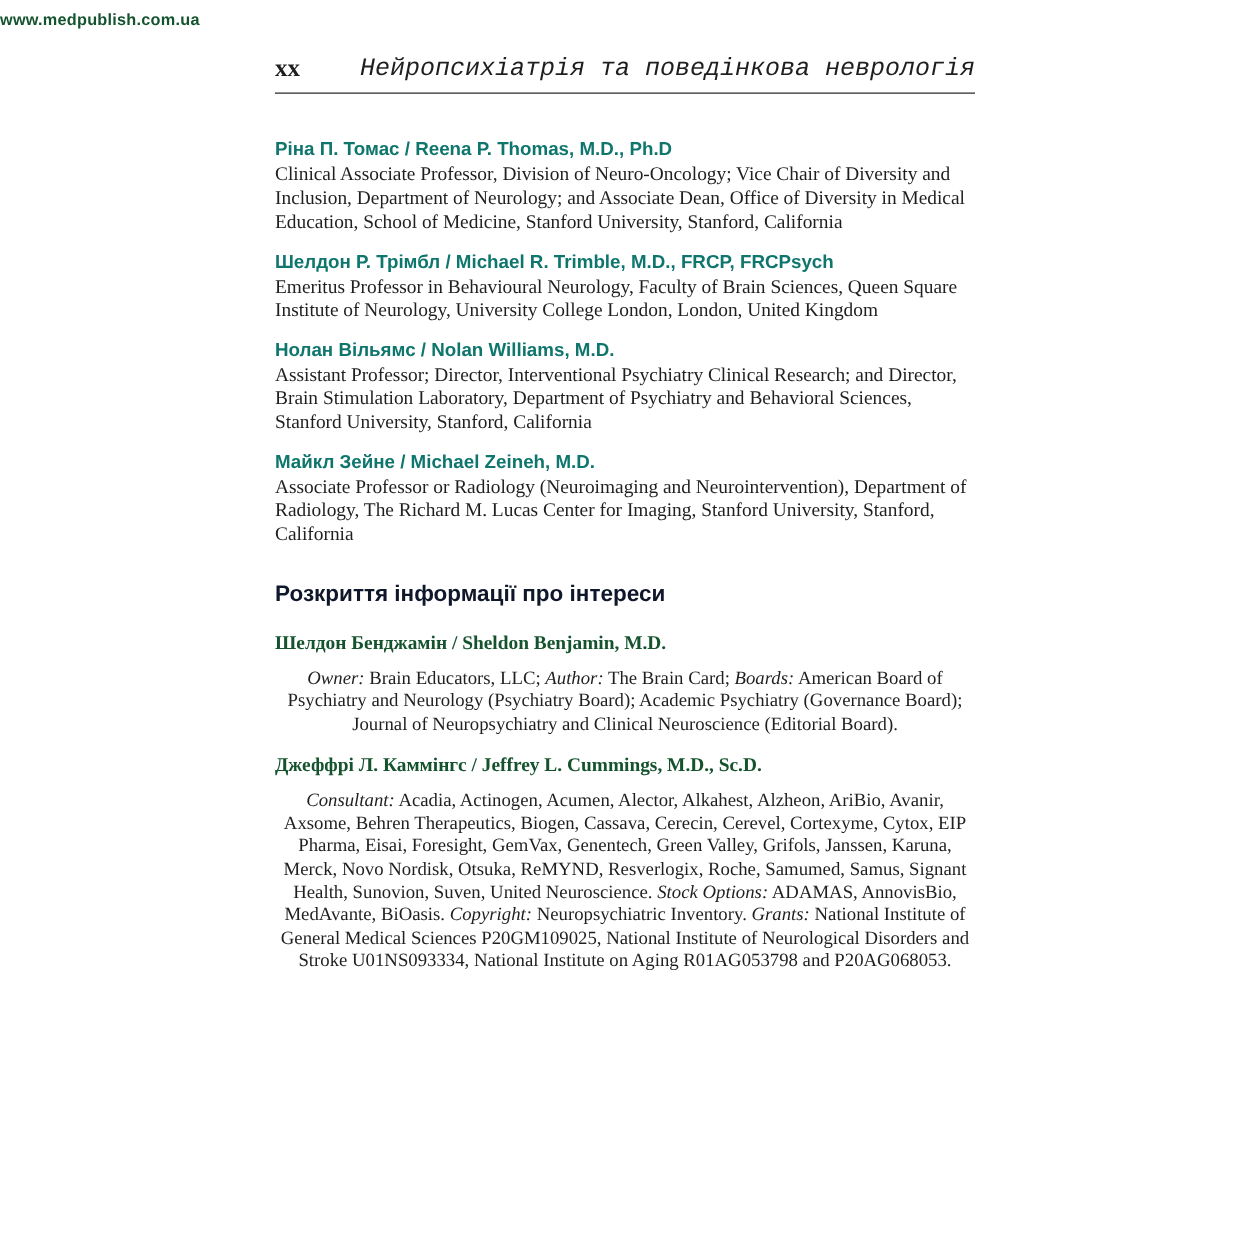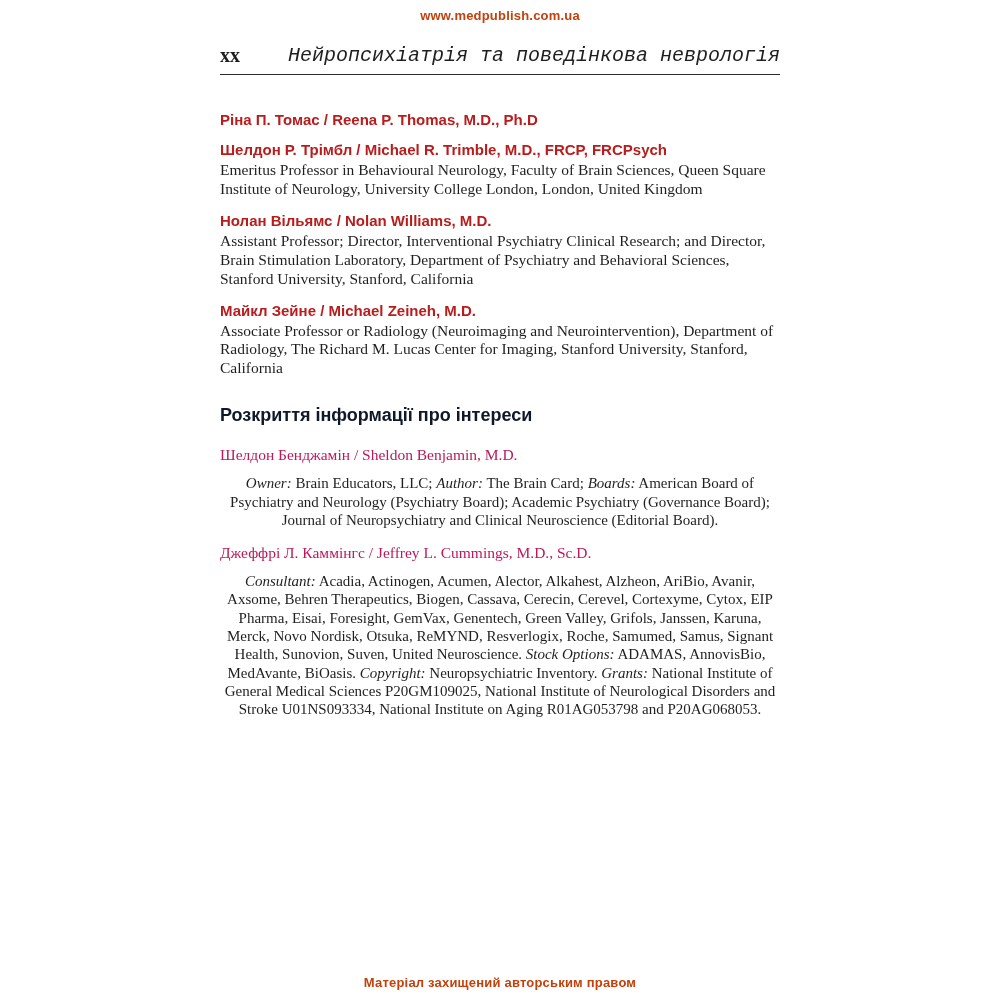--- a/index.html
+++ b/index.html
@@ -8,22 +8,21 @@
     width: 1000px; height: 1000px;
     font-family: "Liberation Serif", serif;
     color: #1f1f1f;
     position: relative;
     overflow: hidden;
   }
   .page { position: relative; width: 1000px; height: 1000px; background: #ffffff; }
 
   .watermark {
     position: absolute; left: 0; right: 0;
-    text-align: center;
-    color: #c2410c;
+    color: #14532d;
     font-family: "Liberation Sans", sans-serif;
     font-weight: bold;
     font-size: 13px;
     letter-spacing: 0.2px;
   }
   .watermark.top { top: 8px; }
   .watermark.bottom { bottom: 10px; }
 
   .content { position: absolute; left: 220px; top: 44px; width: 560px; }
 
@@ -36,39 +35,39 @@
   .running-title { font-style: italic; font-family: Liberation Mono, monospace; }
 
   .rule { border: none; border-top: 1.5px solid #2a2a2a; height: 0; }
 
   .contributors { margin-top: 36px; }
   .contrib { margin-bottom: 13px; }
   .cname {
     font-family: "Liberation Sans", sans-serif;
     font-weight: bold;
     font-size: 15px;
-    color: #b91c1c;
+    color: #0f766e;
     margin-bottom: 3px;
   }
   .cbio { font-size: 15.5px; line-height: 1.22; color: #1f1f1f; }
 
   .disclosure-heading {
     font-family: "Liberation Sans", sans-serif;
     font-weight: bold;
     font-size: 18px;
     color: #0f172a;
     margin-top: 27px;
     margin-bottom: 20px;
   }
 
   .disc-entry { margin-bottom: 4px; }
   .dname {
     font-size: 15.5px;
-    font-weight: normal;
-    color: #be185d;
+    font-weight: bold;
+    color: #14532d;
     margin-bottom: 10px;
   }
   .dtext { font-size: 15px; line-height: 1.22; margin-bottom: 15px; text-align: center; }
   .dtext i { font-style: italic; }
 </style>
 </head>
 <body>
 
 <div class="page">
 
@@ -79,20 +78,21 @@
     <div class="running-head">
       <span class="pageno">xx</span>
       <span class="running-title">Нейропсихіатрія та поведінкова неврологія</span>
     </div>
     <hr class="rule">
 
     <section class="contributors">
 
       <div class="contrib">
         <h3 class="cname">Ріна П. Томас / Reena P. Thomas, M.D., Ph.D</h3>
+        <p class="cbio">Clinical Associate Professor, Division of Neuro-Oncology; Vice Chair of Diversity and Inclusion, Department of Neurology; and Associate Dean, Office of Diversity in Medical Education, School of Medicine, Stanford University, Stanford, California</p>
       </div>
 
       <div class="contrib">
         <h3 class="cname">Шелдон Р. Трімбл / Michael R. Trimble, M.D., FRCP, FRCPsych</h3>
         <p class="cbio">Emeritus Professor in Behavioural Neurology, Faculty of Brain Sciences, Queen Square Institute of Neurology, University College London, London, United Kingdom</p>
       </div>
 
 
       <div class="contrib">
         <h3 class="cname">Нолан Вільямс / Nolan Williams, M.D.</h3>
@@ -113,15 +113,14 @@
       <p class="dtext"><i>Owner:</i><span> Brain Educators, LLC; </span><i>Author:</i><span> The Brain Card; </span><i>Boards:</i><span> American Board of Psychiatry and Neurology (Psychiatry Board); Academic Psychiatry (Governance Board); Journal of Neuropsychiatry and Clinical Neuroscience (Editorial Board).</span></p>
     </div>
 
     <div class="disc-entry">
       <h3 class="dname">Джеффрі Л. Каммінгс / Jeffrey L. Cummings, M.D., Sc.D.</h3>
       <p class="dtext"><i>Consultant:</i><span> Acadia, Actinogen, Acumen, Alector, Alkahest, Alzheon, AriBio, Avanir, Axsome, Behren Therapeutics, Biogen, Cassava, Cerecin, Cerevel, Cortexyme, Cytox, EIP Pharma, Eisai, Foresight, GemVax, Genentech, Green Valley, Grifols, Janssen, Karuna, Merck, Novo Nordisk, Otsuka, ReMYND, Resverlogix, Roche, Samumed, Samus, Signant Health, Sunovion, Suven, United Neuroscience. </span><i>Stock Options:</i><span> ADAMAS, AnnovisBio, MedAvante, BiOasis. </span><i>Copyright:</i><span> Neuropsychiatric Inventory. </span><i>Grants:</i><span> National Institute of General Medical Sciences P20GM109025, National Institute of Neurological Disorders and Stroke U01NS093334, National Institute on Aging R01AG053798 and P20AG068053.</span></p>
     </div>
 
   </div>
 
-  <div class="watermark bottom">Матеріал захищений авторським правом</div>
 
 </div>
 
 </body></html>

